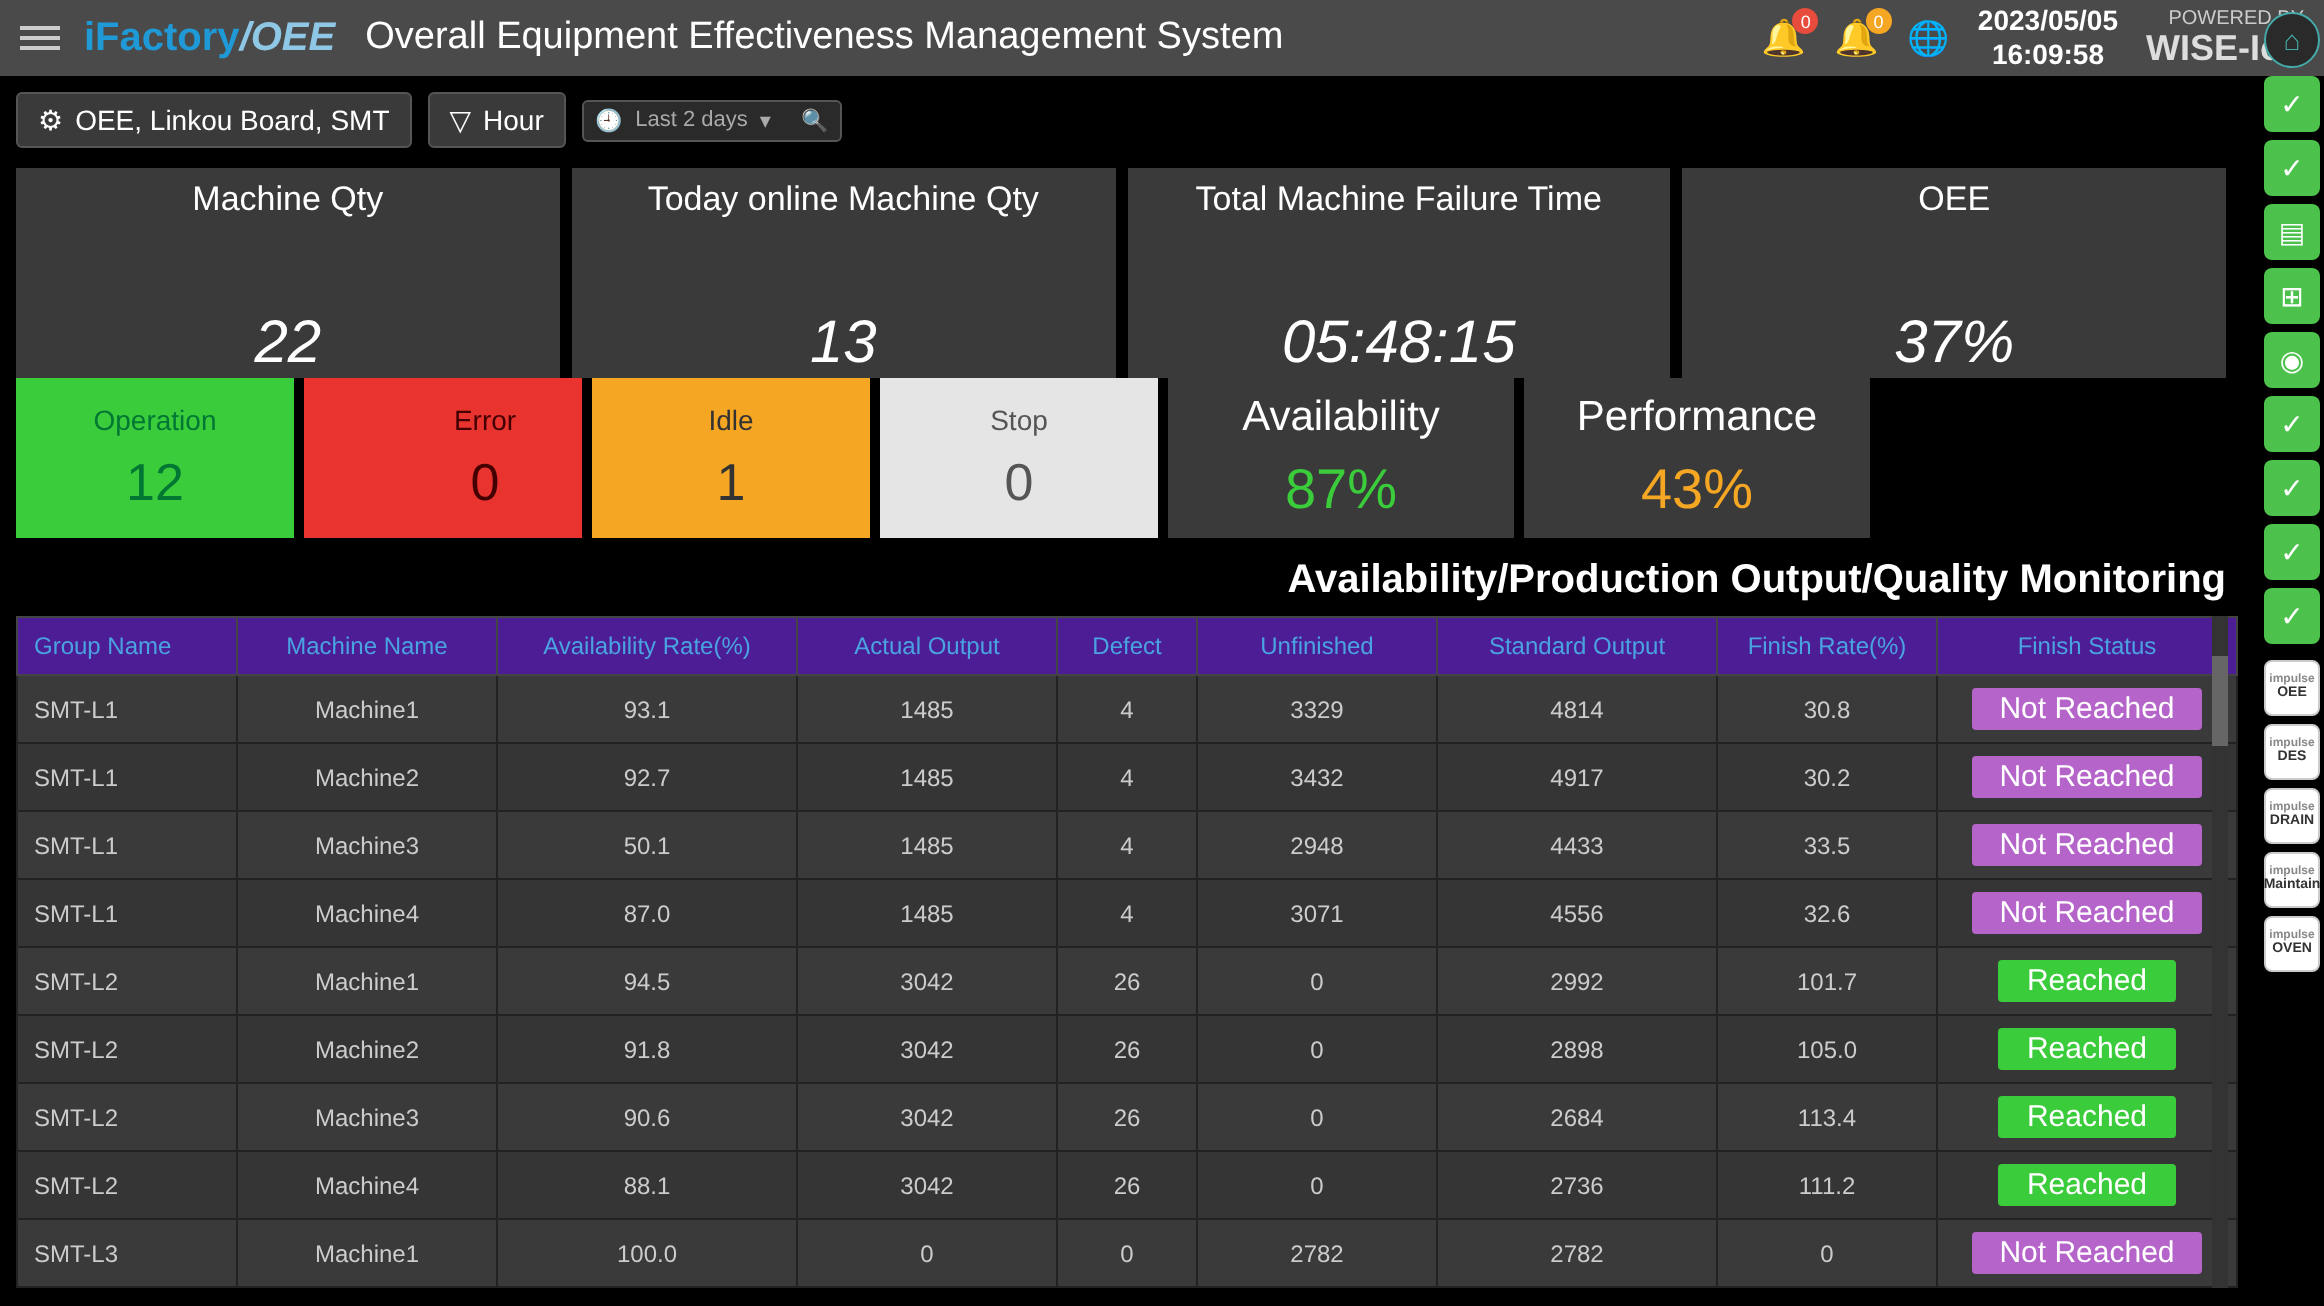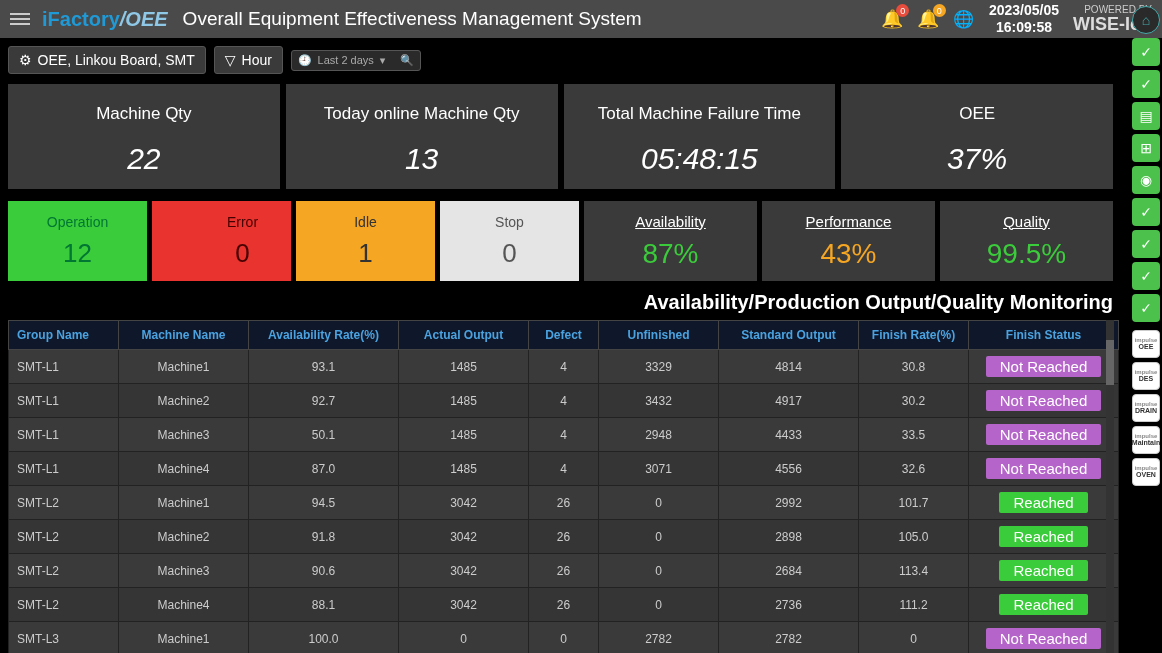--- a/index.html
+++ b/index.html
@@ -21,44 +21,44 @@
 .powered { text-align: right; font-size: 10px; color: #ccc; line-height: 1; }
 .powered .w { font-size: 18px; font-weight: bold; color: #ddd; }
 
 .content { padding: 0 8px; width: 1121px; }
 
 .toolbar { display: flex; gap: 8px; padding: 8px 0 10px 0; align-items: center; }
 .btn { background: #3a3a3a; border: 1px solid #555; border-radius: 3px; padding: 5px 10px; color: #fff; font-size: 14px; display: flex; align-items: center; gap: 6px; cursor: pointer; }
 .btn.small { font-size: 11px; padding: 3px 6px; color: #aaa; background: #2a2a2a; }
 
 .row1 { display: grid; grid-template-columns: repeat(4, 1fr); gap: 6px; height: 105px; }
-.card1 { background: #3a3a3a; display: flex; flex-direction: column; align-items: center; justify-content: center; padding-top: 6px; }
+.card1 { background: #3a3a3a; display: flex; flex-direction: column; align-items: center; justify-content: space-between; padding-top: 6px; }
 .card1 .label { font-size: 17px; font-weight: 500; margin-bottom: 18px; }
 .card1 .value { font-size: 30px; font-weight: 400; font-style: italic; }
 
-.row2 { display: grid; grid-template-columns: repeat(4, 139px) repeat(3, 1fr); gap: 5px; margin-top: 12px; height: 80px; }
+.row2 { display: grid; grid-template-columns: repeat(4, 139px) repeat(3, 1fr); gap: 5px; height: 80px; }
 .card2 { display: flex; flex-direction: column; align-items: center; justify-content: center; }
 .card2 .label { font-size: 14px; margin-bottom: 8px; }
 .card2 .value { font-size: 26px; }
 .op { background: #3bcc3b; color: #073; }
 .er { background: #e9332f; color: #400; padding-left: 42px; }
 .id { background: #f5a623; color: #5a3; color:#444; }
 .id .label, .id .value { color: #333; }
 .st { background: #e5e5e5; color: #555; }
 .kpi { background: #3a3a3a; }
-.kpi .label { color: #fff; font-size: 15px; font-weight:500;text-decoration:underline;}
+.kpi .label { color: #fff; font-size: 21px; font-weight:500;}
 .kpi .value { font-size: 28px; font-weight:500;}
 .green { color: #3bcc3b; }
 .orange { color: #f5a623; }
 
 .section-title { text-align: right; font-size: 20px; font-weight: 600; padding: 10px 0 6px 0; }
 
 .table-wrap { position: relative; }
 .table { width: 100%; border-collapse: collapse; font-size: 12px; table-layout: fixed; }
-.table th { background: #0f172a; color: #4aa3e0; font-weight: bold; padding: 7px 4px; border: 1px solid #444; text-align: center; }
+.table th { background: #4c1d95; color: #4aa3e0; font-weight: normal; padding: 7px 4px; border: 1px solid #444; text-align: center; }
 .table th:first-child { text-align: left; padding-left: 8px; }
 .table td { background: #3a3a3a; color: #ccc; padding: 6px 4px; border: 1px solid #222; text-align: center; }
 .table tr:nth-child(even) td { background: #353535; }
 .table td:first-child { text-align: left; padding-left: 8px; }
 .pill { display: inline-block; padding: 2px 14px; border-radius: 2px; font-size: 15px; color: #fff; min-width: 70px; }
 .pill.nr { background: #b565c9; }
 .pill.r { background: #3bcc3b; }
 
 .scrollbar-v { position: absolute; right: -1px; top: 0; width: 8px; height: 100%; background: #333; }
 .scrollbar-v .thumb { background: #666; width: 100%; height: 45px; position: absolute; top: 20px; }
@@ -151,24 +151,20 @@
         <div class="label">Stop</div>
         <div class="value">0</div>
       </div>
     <div class="card2 kpi">
         <div class="label">Availability</div>
         <div class="value green">87%</div>
       </div>
     <div class="card2 kpi">
         <div class="label">Performance</div>
         <div class="value orange">43%</div>
-      </div>
-    <div class="card2 kpi">
-        <div class="label">Quality</div>
-        <div class="value green">99.5%</div>
       </div>
   </div>
 
   <div class="section-title">Availability/Production Output/Quality Monitoring</div>
 
   <div class="table-wrap">
     <table class="table">
       <colgroup>
         <col style="width:110px">
           <col style="width:130px">

